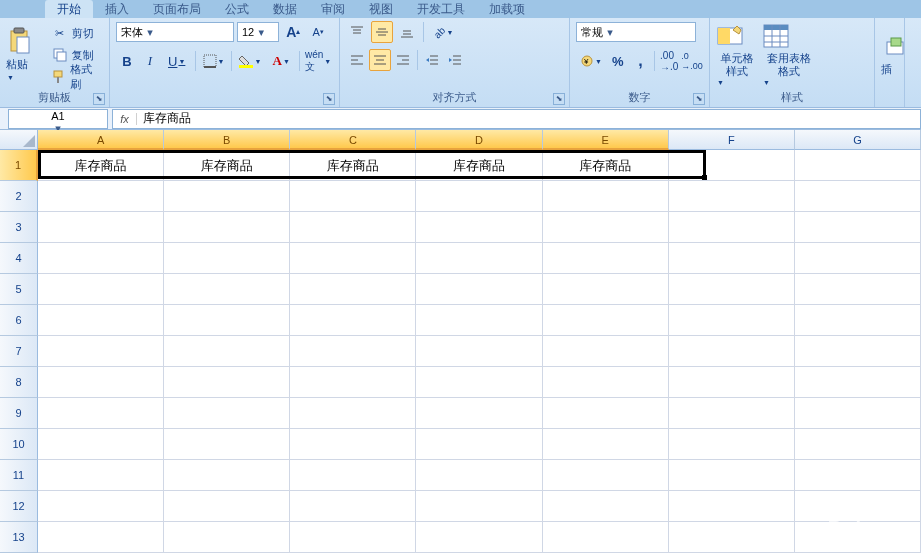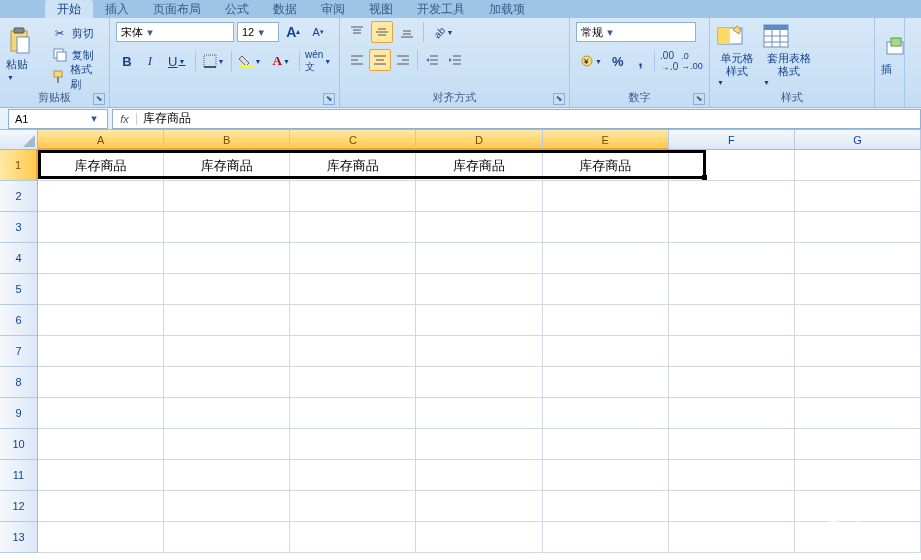--- a/index.html
+++ b/index.html
@@ -25,21 +25,21 @@
 .font-row { display: flex; gap: 3px; align-items: center; height: 22px; }
 .font-row2 { display: flex; gap: 1px; align-items: center; height: 22px; margin-top: 3px; }
 .combo { background: #fff; border: 1px solid #8db2d8; height: 20px; display: flex; align-items: center; padding: 0 4px; font-size: 11px; cursor: pointer; }
 .combo-arrow { width: 14px; text-align: center; color: #3a5a8a; }
 .icon-btn { width: 22px; height: 22px; display: flex; align-items: center; justify-content: center; cursor: pointer; font-size: 13px; color: #15428b; border-radius: 2px; }
 .icon-btn.split { width: 30px; }
 .drop-tri { font-size: 7px; margin-left: 1px; }
 .sep { width: 1px; height: 20px; background: #a8c6e6; margin: 0 2px; }
 
 .formula-bar { height: 22px; background: #e9f1fb; display: flex; align-items: center; border-bottom: 1px solid #9bbbdf; }
-.name-box { width: 100px; height: 20px; background: #fff; border: 1px solid #8db2d8; margin-left: 8px; display: flex; align-items: center; padding: 0 6px; font-size: 11px; justify-content: space-between; }
+.name-box { width: 100px; height: 20px; background: #fff; border: 1px solid #8db2d8; margin-left: 8px; display: flex; align-items: center; padding: 0 6px; font-size: 11px; justify-content: space-between; flex-direction: column; }
 .fx-area { display: flex; align-items: center; height: 20px; background: #fff; border: 1px solid #8db2d8; margin-left: 4px; flex: 1; }
 .fx-btn { width: 24px; text-align: center; font-size: 11px; font-style: italic; color: #555; border-right: 1px solid #d0d0d0; cursor: pointer; }
 .fx-input { flex: 1; border: none; outline: none; font-size: 12px; padding: 0 6px; }
 
 .grid-area { position: relative; background: #fff; height: 430px; }
 .corner { position: absolute; left: 0; top: 0; width: 38px; height: 20px; background: linear-gradient(#f5f8fc, #dce8f6); border-right: 1px solid #9bbbdf; border-bottom: 1px solid #9bbbdf; cursor: pointer; }
 .corner::after { content: ''; position: absolute; right: 2px; bottom: 2px; border: 6px solid transparent; border-right-color: #a8b8cc; border-bottom-color: #a8b8cc; }
 
 .col-headers { position: absolute; left: 38px; top: 0; right: 0; height: 20px; display: flex; }
 .col-h { background: linear-gradient(#f5f8fc, #dce8f6); border-right: 1px solid #b5c9e0; border-bottom: 1px solid #9bbbdf; text-align: center; font-size: 11px; line-height: 20px; color: #15428b; cursor: pointer; }

